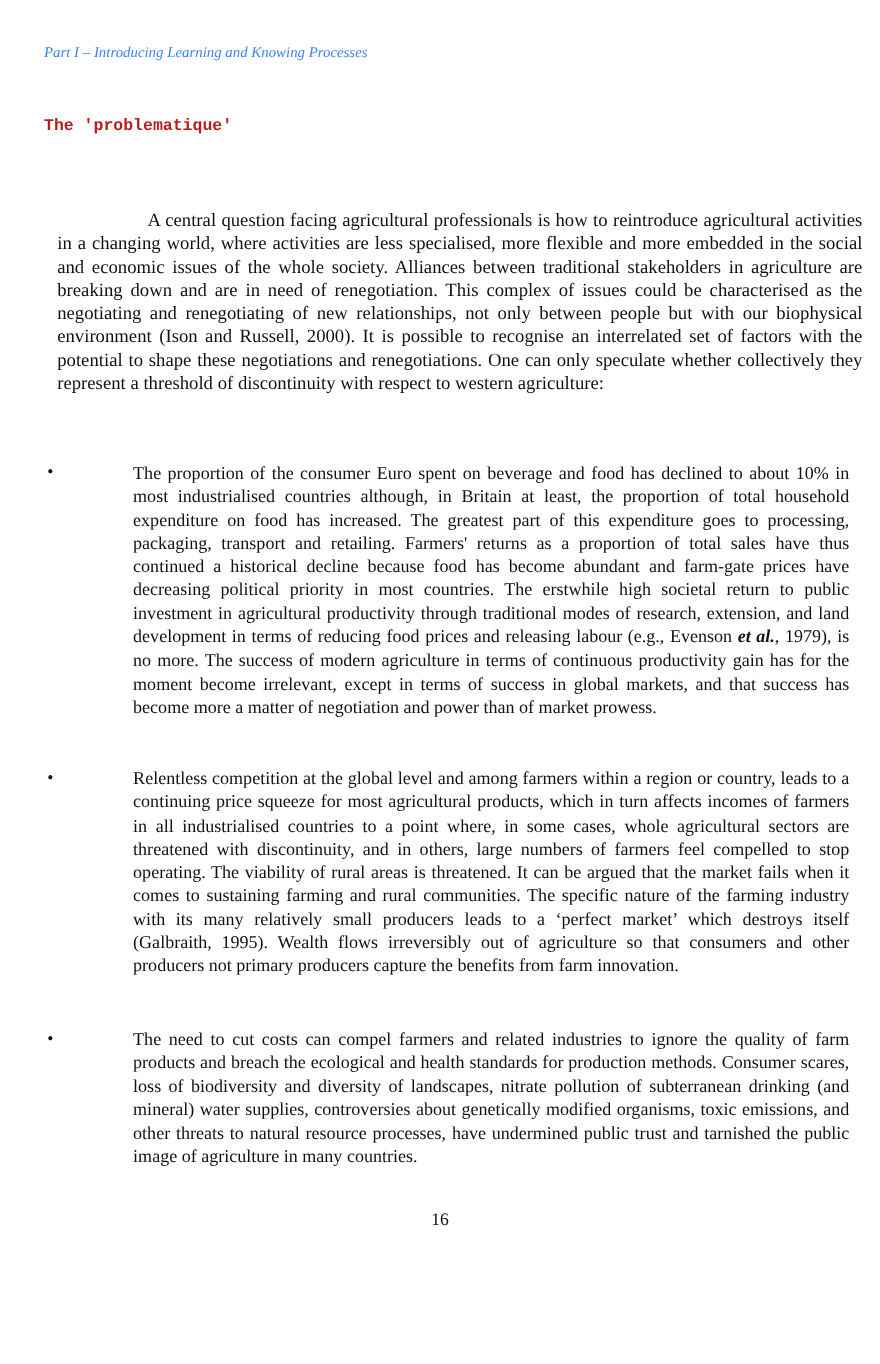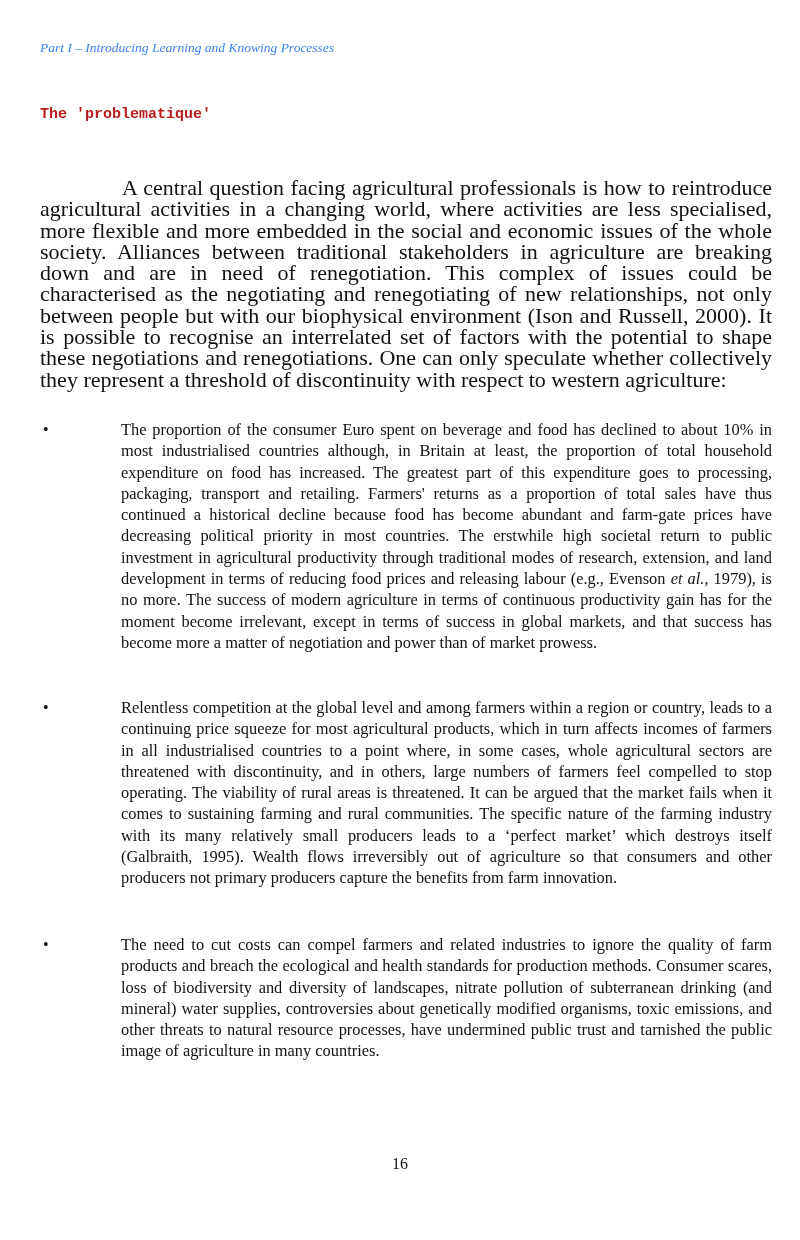--- a/index.html
+++ b/index.html
@@ -32,22 +32,22 @@
       font-family: Liberation Mono, monospace;
       font-weight: bold;
       font-size: 15px;
       color: #b91c1c;
     }
     .intro {
       position: absolute;
       left: 40px;
       top: 177px;
       width: 732px;
-      margin: 0;
-      font-size: 22px;
+      margin: 12px;
+      font-size: 17px;
       line-height: 21.3px;
       text-align: justify;
       text-indent: 82px;
     }
     .bullets {
       position: absolute;
       left: 40px;
       top: 0;
       width: 732px;
       margin: 0;
@@ -75,26 +75,26 @@
       line-height: 21.3px;
       text-align: justify;
     }
     .bullet-1 { top: 419px; }
     .bullet-2 { top: 697px; }
     .bullet-3 { top: 934px; }
     .page-number {
       position: absolute;
       left: 0;
       width: 800px;
-      top: 1155px;
+      top: 1101px;
       text-align: center;
       font-size: 16px;
       color: #111111;
     }
-    em { font-style: italic; }
+    em { font-style: italic; font-weight: bold; }
   </style>
 </head>
 <body>
 
 <div class="running-header">Part I – Introducing Learning and Knowing Processes</div>
 
 <h2 class="section-title">The 'problematique'</h2>
 
 <p class="intro">A central question facing agricultural professionals is how to reintroduce agricultural activities in a changing world, where activities are less specialised, more flexible and more embedded in the social and economic issues of the whole society. Alliances between traditional stakeholders in agriculture are breaking down and are in need of renegotiation. This complex of issues could be characterised as the negotiating and renegotiating of new relationships, not only between people but with our biophysical environment (Ison and Russell, 2000). It is possible to recognise an interrelated set of factors with the potential to shape these negotiations and renegotiations. One can only speculate whether collectively they represent a threshold of discontinuity with respect to western agriculture:</p>
 

